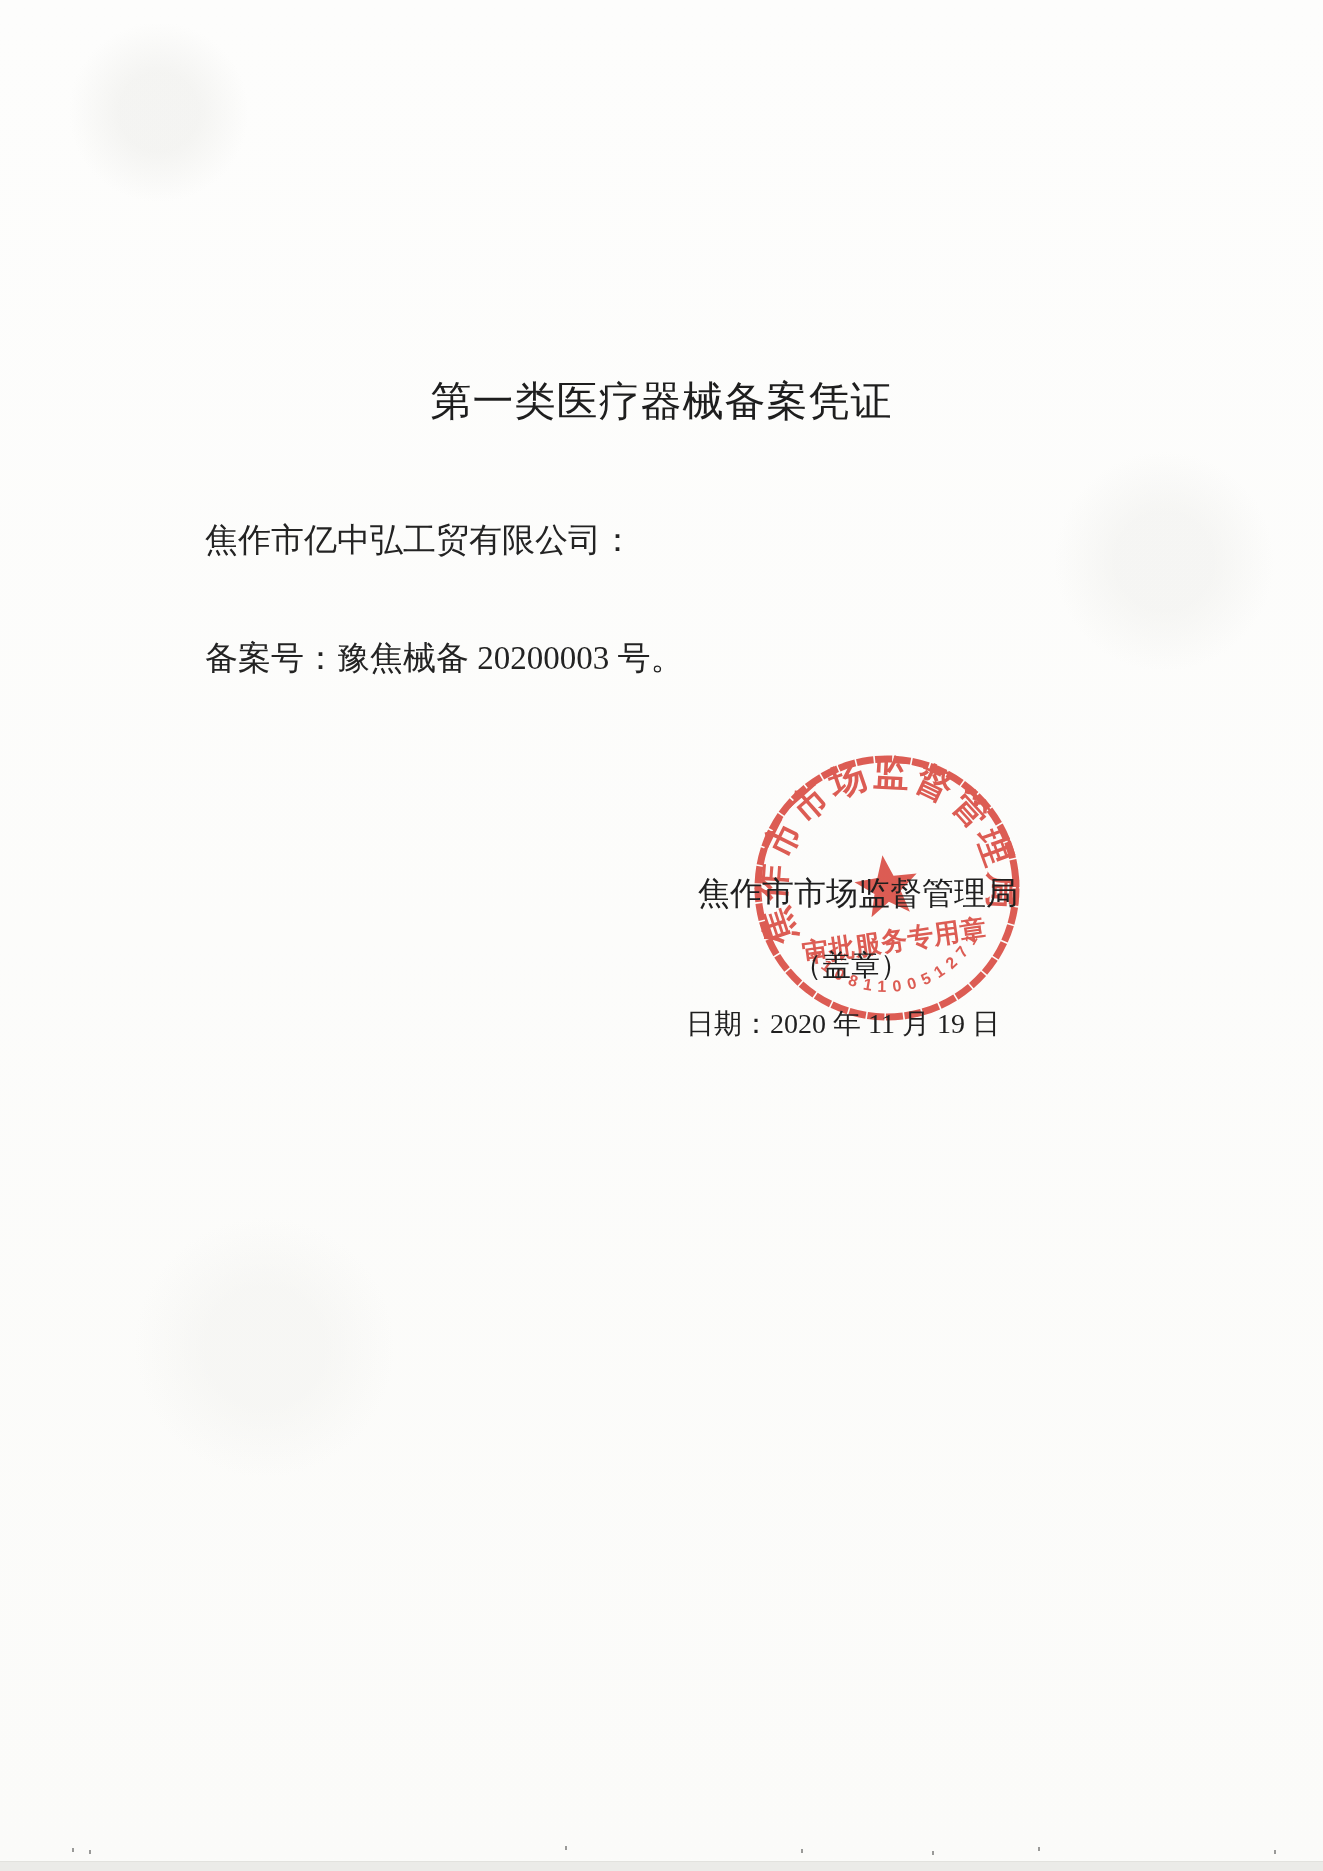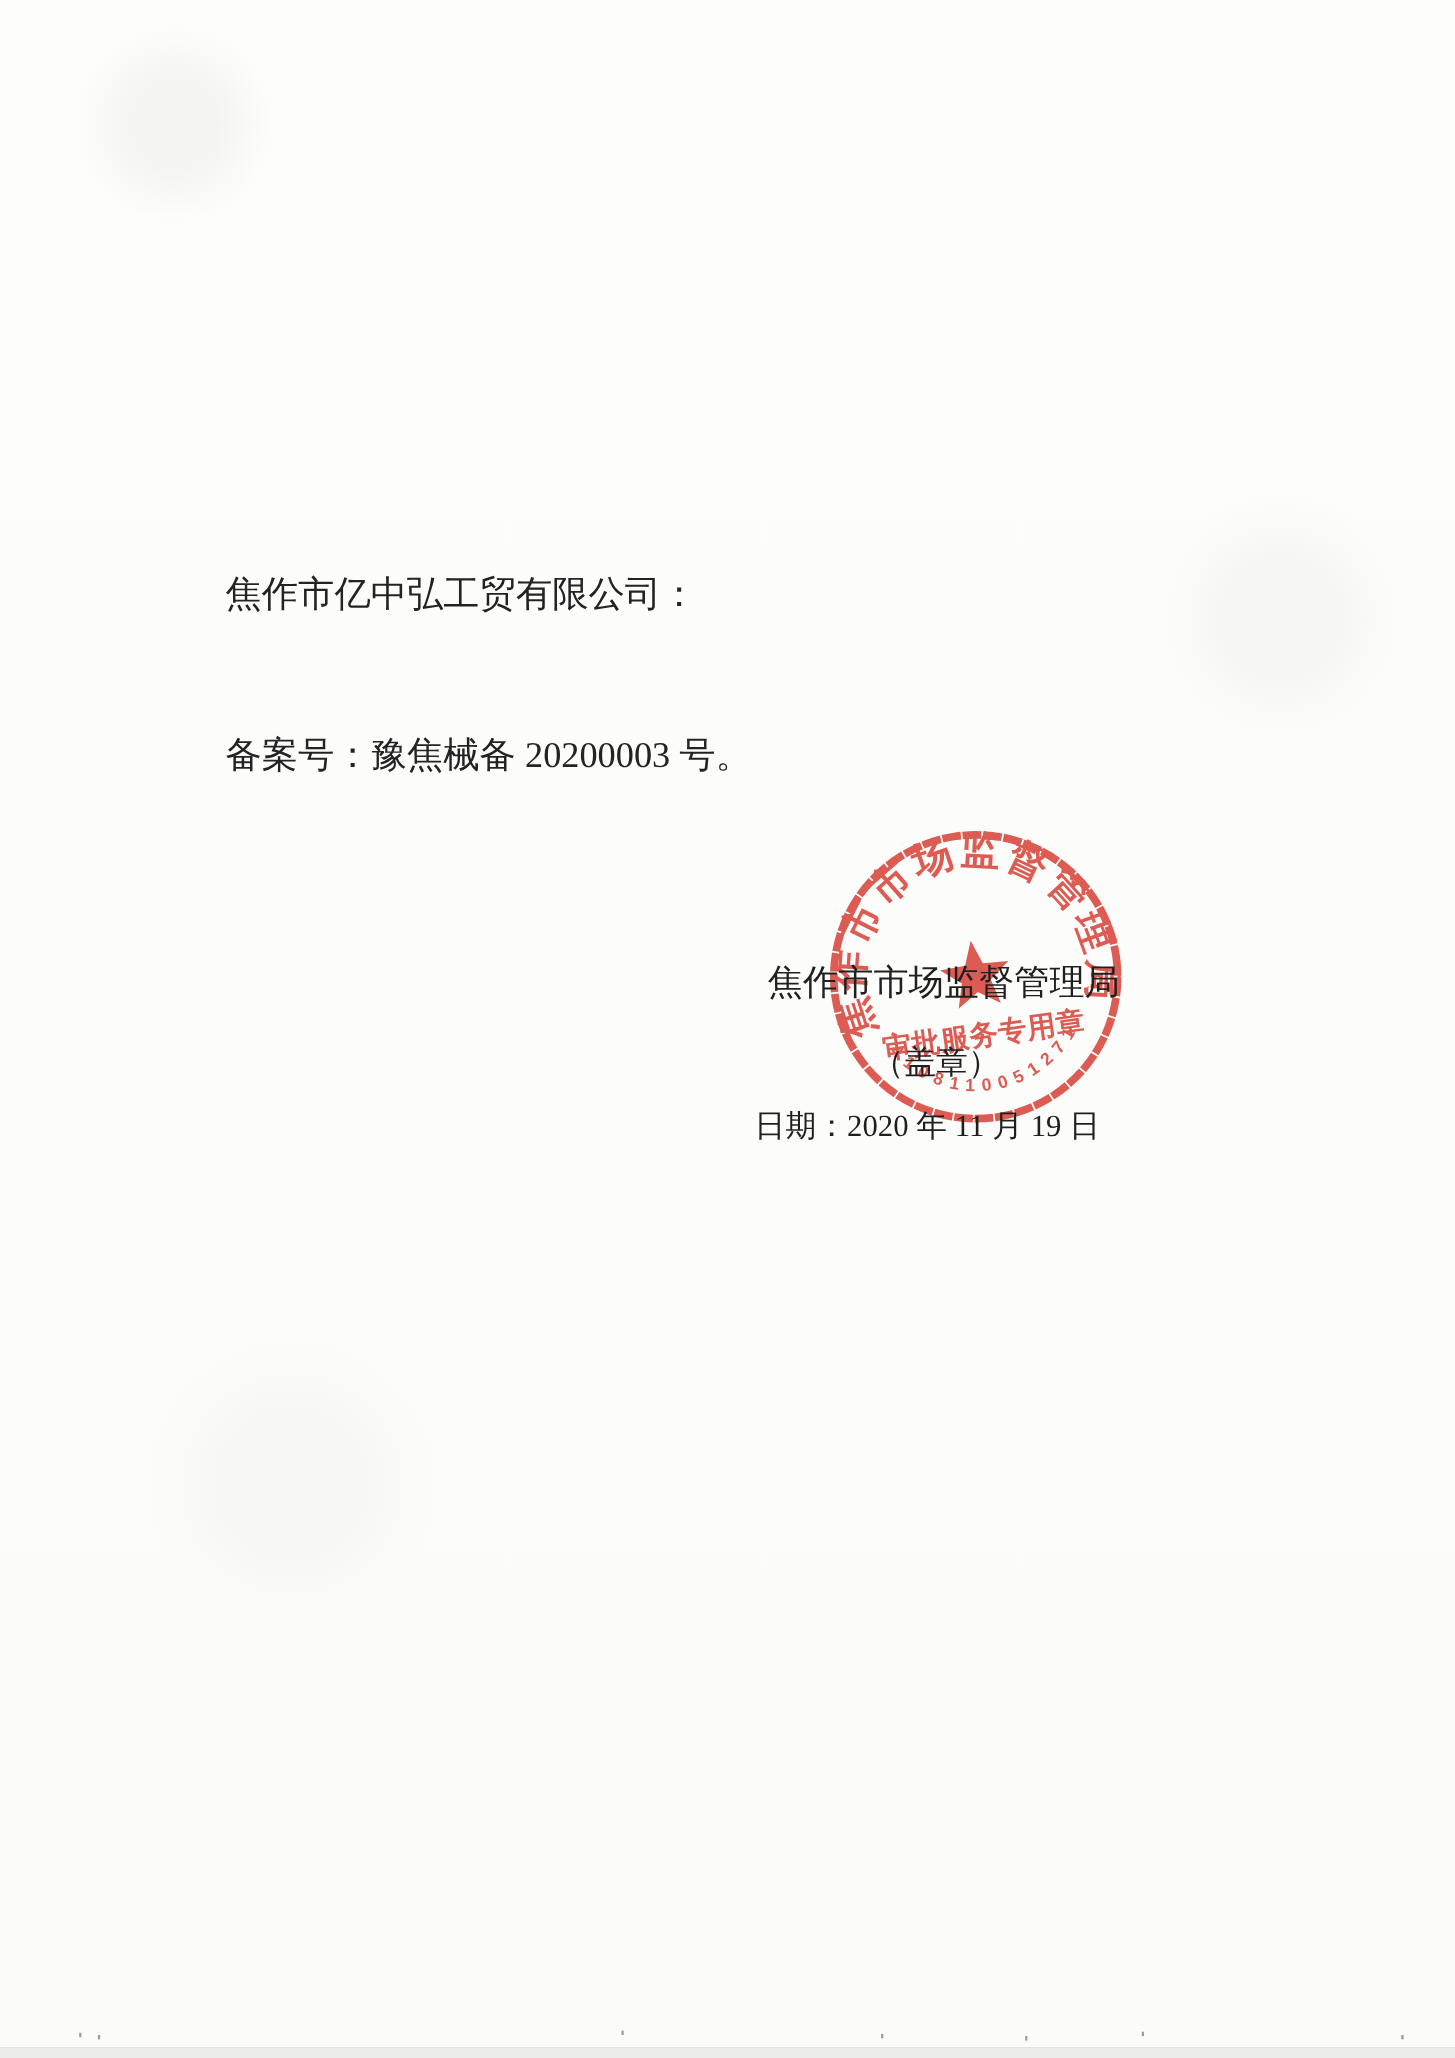--- a/index.html
+++ b/index.html
@@ -22,35 +22,36 @@
     background:#ebebe8;border-top:1px solid #e2e2de;
   }
   .speck{position:absolute;width:2px;height:4px;background:#4a4a48;opacity:.55;}
   .doc-title{
     position:absolute;left:0;top:374px;width:1323px;margin:0;
     text-align:center;font-size:41px;font-weight:400;letter-spacing:1px;color:#1e1e1e;
   }
   .line{position:absolute;margin:0;font-size:33px;color:#232323;white-space:nowrap;}
   .salutation{left:205px;top:518px;font-family:Liberation Mono, monospace;}
   .body1{left:267px;top:590px;letter-spacing:0.5px;}
-  .body2{left:205px;top:664px;}
+  .body2{left:205px;top:636px;}
   .stamp-wrap{
     position:absolute;left:732px;top:733px;width:310px;height:310px;
     transform:rotate(-8deg);opacity:.88;
   }
   .sig{position:absolute;margin:0;color:#1f1f1f;white-space:nowrap;}
   .org-line{left:698px;top:872px;font-size:32px;letter-spacing:0;}
   .seal-note{left:793px;top:936px;font-size:29px;margin-top:10px;}
   .date-line{left:686px;top:1005px;font-size:28px;}
 </style>
 </head>
 <body>
 
 <div class="page">
 
+  <h1 class="doc-title">第一类医疗器械备案凭证</h1>
 
   <p class="line salutation">焦作市亿中弘工贸有限公司：</p>
   <p class="line body2">备案号：豫焦械备 20200003 号。</p>
 
   <div class="stamp-wrap">
     <svg width="310" height="310" viewBox="-155 -155 310 310">
       <defs>
         <path id="arcTop" d="M -95.5,38.6 A 103,103 0 1 1 95.5,38.6" fill="none"></path>
         <path id="arcBottom" d="M -103.6,9.1 A 104,104 0 0 0 103.6,9.1" fill="none"></path>
       </defs>

